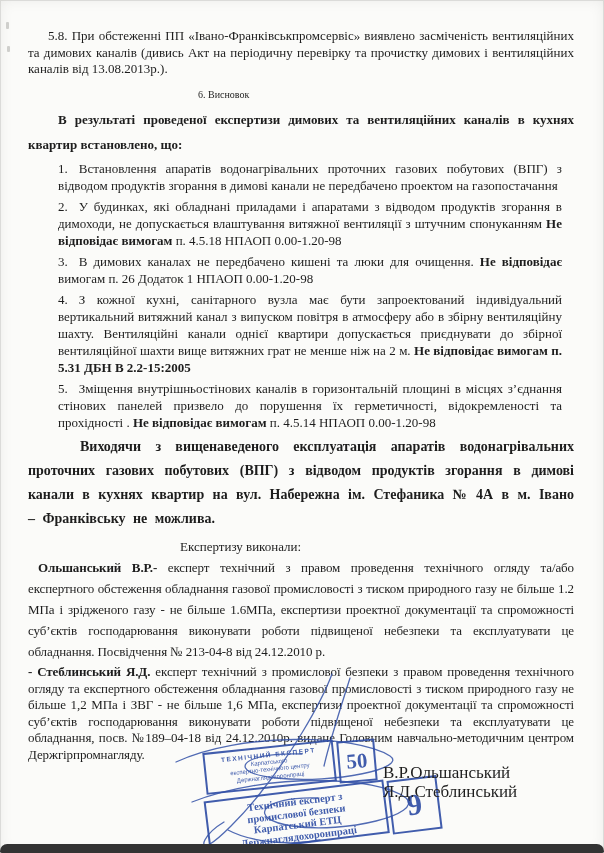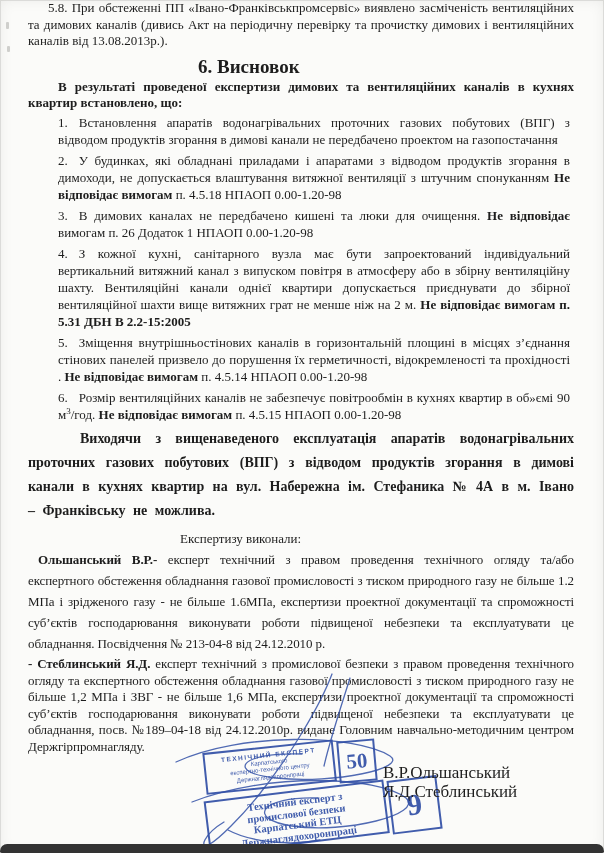--- a/index.html
+++ b/index.html
@@ -4,31 +4,31 @@
 <style>
   :root{ --stamp-blue:#3351a7; --ink:#1d1d1d; }
   html,body{margin:0;padding:0;background:#d9d9d9;}
   .page{
     position:relative; width:604px; height:853px; margin:0 auto;
     background:#fbfbf9; color:var(--ink);
     font-family:"Liberation Serif", serif;
     overflow:hidden;
     box-shadow:inset 0 0 14px rgba(0,0,0,.07), inset 0 0 0 1px #e3e3e0;
   }
-  .content{ padding:0 30px 0 28px; font-size:13px; line-height:16.5px; text-align:justify; }
+  .content{ padding:28px 30px 0 28px; font-size:13px; line-height:16.5px; text-align:justify; }
   .content p{ margin:0; }
   .b{ font-weight:bold; }
   sup{ font-size:9px; line-height:0; }
   .para-top{ text-indent:20px; }
   .section-heading{
-    font-size:19px; font-weight:bold; margin:7px 0 3px 170px;
+    font-size:10px; font-weight:normal; margin:7px 0 3px 170px;
     text-align:left; line-height:19px; text-indent:0;
   }
-  .intro{ font-weight:bold; text-indent:30px; line-height:16px; }
-  ol.findings{ list-style:none; margin:3px 4px 0 0; padding:0 0 0 30px;font-family:Liberation Serif, serif; }
+  .intro{ font-weight:bold; text-indent:30px; line-height:25px; }
+  ol.findings{ list-style:none; margin:3px 12px 0 0; padding:0 0 0 30px;font-family:Liberation Serif, serif; }
   ol.findings li{ margin:0 0 4px 0; text-align:justify; line-height:17px; }
   ol.findings li::before{ content:attr(data-num) "."; margin-right:11px; }
   .conclusion{
     font-weight:bold; font-size:14px; line-height:24px; word-spacing:4px;
     margin:10px 4px 0 34px; text-indent:52px;
   }
   .performed{ margin:8px 0 2px 152px !important; text-align:left; text-indent:0; }
   .expert-1{ line-height:21px; text-indent:10px; margin-top:2px !important; letter-spacing:-0.1px; }
   .expert-2{ line-height:16.5px; margin-top:2px !important; letter-spacing:-0.1px; }
 
@@ -67,21 +67,20 @@
     <div class="section-heading">6. Висновок</div>
 
     <p class="intro"><span class="b">В результаті проведеної експертизи димових та вентиляційних каналів в кухнях квартир встановлено, що:</span></p>
 
     <ol class="findings">
         <li data-num="1"><span>Встановлення апаратів водонагрівальних проточних газових побутових (ВПГ) з відводом продуктів згорання в димові канали не передбачено проектом на газопостачання</span></li>
         <li data-num="2"><span>У будинках, які обладнані приладами і апаратами з відводом продуктів згорання в димоходи, не допускається влаштування витяжної вентиляції з штучним спонуканням </span><span class="b">Не відповідає вимогам</span><span> п. 4.5.18 НПАОП 0.00-1.20-98</span></li>
         <li data-num="3"><span>В димових каналах не передбачено кишені та люки для очищення. </span><span class="b">Не відповідає</span><span> вимогам п. 26 Додаток 1 НПАОП 0.00-1.20-98</span></li>
         <li data-num="4"><span>З кожної кухні, санітарного вузла має бути запроектований індивідуальний вертикальний витяжний канал з випуском повітря в атмосферу або в збірну вентиляційну шахту. Вентиляційні канали однієї квартири допускається приєднувати до збірної вентиляційної шахти вище витяжних грат не менше ніж на 2 м. </span><span class="b">Не відповідає вимогам п. 5.31 ДБН В 2.2-15:2005</span></li>
         <li data-num="5"><span>Зміщення внутрішньостінових каналів в горизонтальній площині в місцях з’єднання стінових панелей призвело до порушення їх герметичності, відокремленості та прохідності . </span><span class="b">Не відповідає вимогам</span><span> п. 4.5.14 НПАОП 0.00-1.20-98</span></li>
-        <li data-num="6"><span>Розмір вентиляційних каналів не забезпечує повітрообмін в кухнях квартир в об»ємі 90 м</span><sup>3</sup><span>/год. </span><span class="b">Не відповідає вимогам</span><span> п. 4.5.15 НПАОП 0.00-1.20-98</span></li>
       </ol>
 
     <p class="conclusion"><span class="b">Виходячи з вищенаведеного експлуатація апаратів водонагрівальних проточних газових побутових (ВПГ) з відводом продуктів згорання в димові канали в кухнях квартир на вул. Набережна ім. Стефаника № 4А в м. Івано – Франківську не можлива.</span></p>
 
     <p class="performed">Експертизу виконали:</p>
 
     <p class="expert-1"><span class="b">Ольшанський В.Р.-</span><span> експерт технічний з правом проведення технічного огляду та/або експертного обстеження обладнання газової промисловості з тиском природного газу не більше 1.2 МПа і зрідженого газу - не більше 1.6МПа, експертизи проектної документації та спроможності суб’єктів господарювання виконувати роботи підвищеної небезпеки та експлуатувати це обладнання. Посвідчення № 213-04-8 від 24.12.2010 р.</span></p>
     <p class="expert-2"><span class="b">- Стеблинський Я.Д.</span><span> експерт технічний з промислової безпеки з правом проведення технічного огляду та експертного обстеження обладнання газової промисловості з тиском природного газу не більше 1,2 МПа і ЗВГ - не більше 1,6 МПа, експертизи проектної документації та спроможності суб’єктів господарювання виконувати роботи підвищеної небезпеки та експлуатувати це обладнання, посв. №189–04-18 від 24.12.2010р. видане Головним навчально-методичним центром Держгірпромнагляду.</span></p>
   </div>
 

